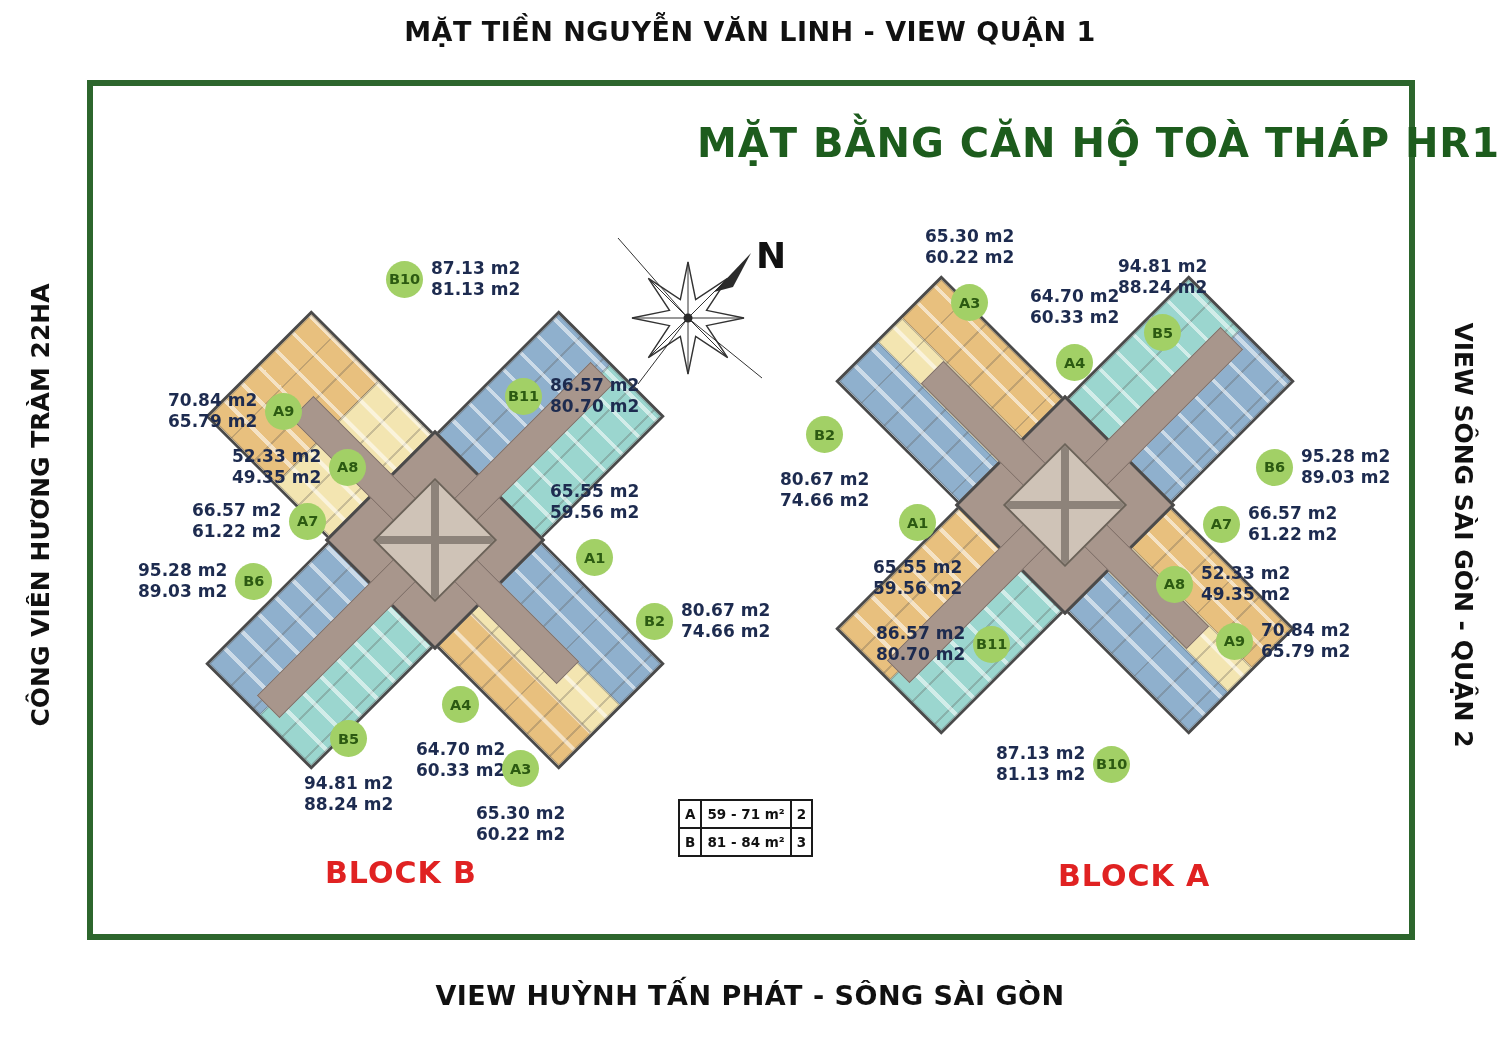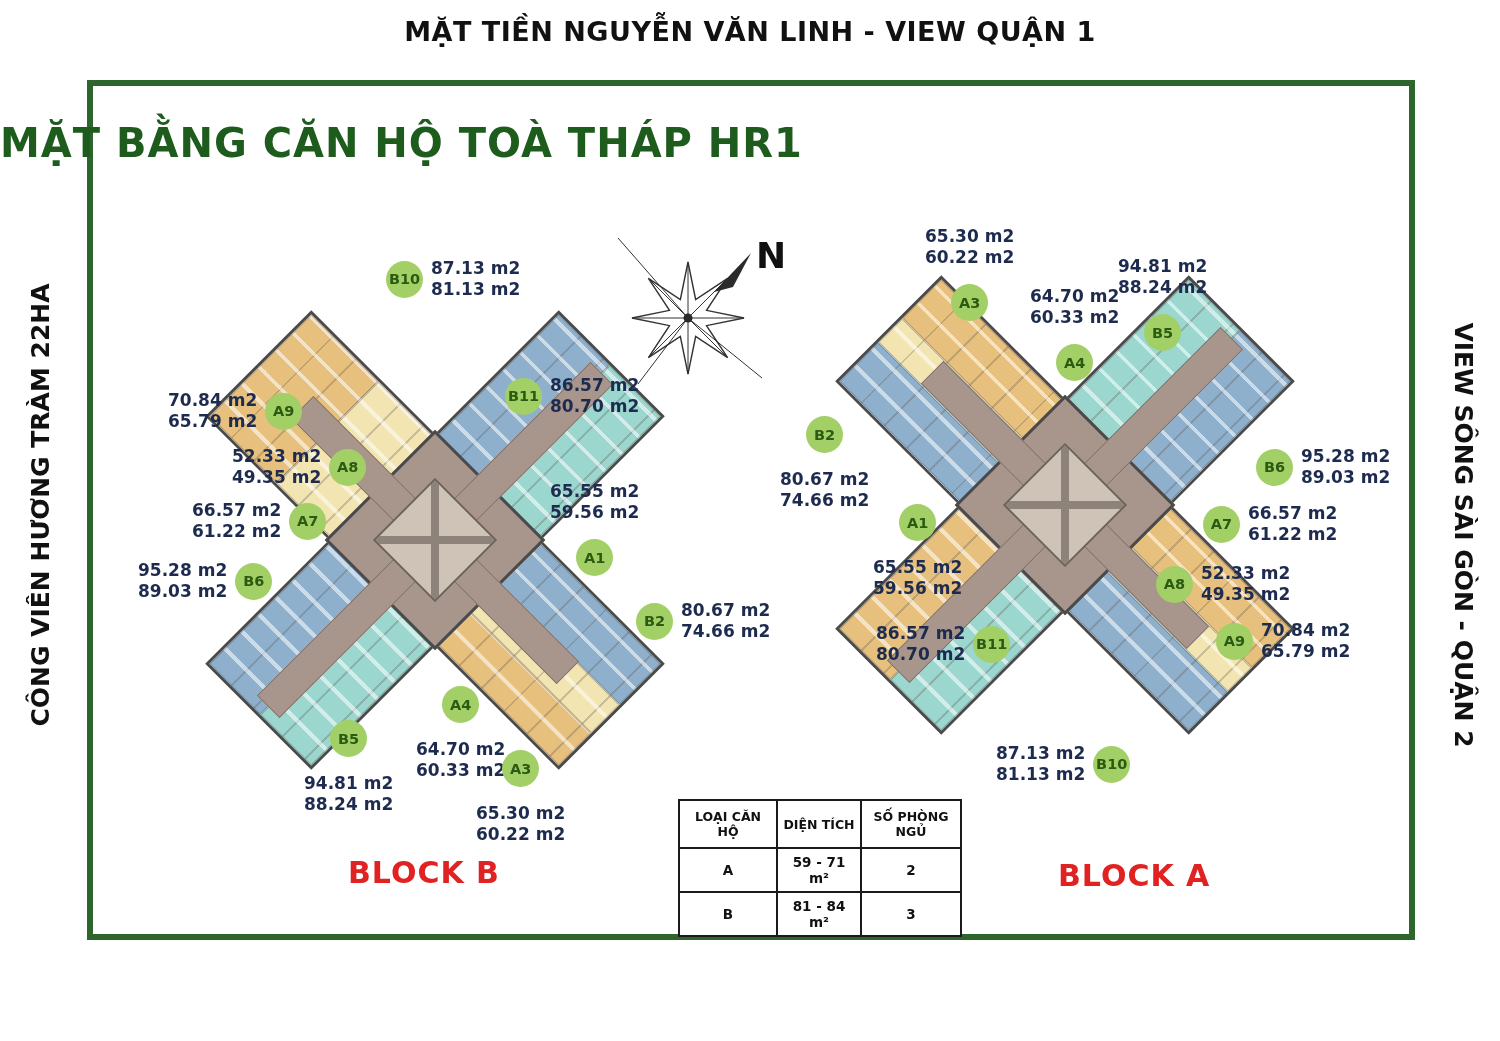--- a/index.html
+++ b/index.html
@@ -7,21 +7,21 @@
         font-family:"DejaVu Sans","Liberation Sans",sans-serif;}
 
   
   .top-label{position:absolute;left:0;right:0;top:16px;text-align:center;
              font-size:27px;font-weight:bold;color:var(--c-text);letter-spacing:.5px;}
   .bottom-label{position:absolute;left:0;right:0;top:980px;text-align:center;
              font-size:27px;font-weight:bold;color:var(--c-text);letter-spacing:.5px;}
   .side-label{position:absolute;white-space:nowrap;font-size:25px;font-weight:bold;color:var(--c-text);}
   .side-left{left:40px;top:505px;transform:translate(-50%,-50%) rotate(-90deg);}
   .side-right{left:1463px;top:535px;transform:translate(-50%,-50%) rotate(90deg);}
-  .main-title{position:absolute;left:0;right:0;top:120px;text-align:left;
+  .main-title{position:absolute;left:0;right:0;top:120px;text-align:right;
               font-size:40px;font-weight:bold;color:var(--c-title);letter-spacing:1px;}
 
   
   .frame{position:absolute;left:87px;top:80px;width:1328px;height:860px;
          border:6px solid var(--c-frame);box-sizing:border-box;}
 
   
   .plan{position:absolute;width:500px;height:500px;z-index:1;}
   .cross{position:absolute;inset:0;transform:rotate(45deg);}
   .arm{position:absolute;display:flex;border:3px solid var(--c-wall);box-sizing:border-box;background:#fff;}
@@ -72,20 +72,21 @@
 <div class="page">
 
   <div class="top-label">MẶT TIỀN NGUYỄN VĂN LINH - VIEW QUẬN 1</div>
 
   <div class="frame"></div>
 
   <div class="main-title">MẶT BẰNG CĂN HỘ TOÀ THÁP HR1</div>
 
   <div class="side-label side-left">CÔNG VIÊN HƯƠNG TRÀM 22HA</div>
   <div class="side-label side-right">VIEW SÔNG SÀI GÒN - QUẬN 2</div>
+  <div class="bottom-label">VIEW HUỲNH TẤN PHÁT - SÔNG SÀI GÒN</div>
 
   <svg class="compass" width="175" height="165" viewBox="0 0 175 165">
     <g stroke="#333" stroke-width="1" fill="none">
       <line x1="78" y1="92" x2="8" y2="12"></line>
       <line x1="78" y1="92" x2="28" y2="158"></line>
       <line x1="78" y1="92" x2="152" y2="152"></line>
       <line x1="78" y1="92" x2="120" y2="50"></line>
       <polygon stroke-width="1.4" points="78,36 85.65,73.5 117.6,52.4 96.5,84.35 134,92 96.5,99.65 117.6,131.6 85.65,110.5 78,148 70.35,110.5 38.4,131.6 59.5,99.65 22,92 59.5,84.35 38.4,52.4 70.35,73.5"></polygon>
       <line x1="78" y1="36" x2="78" y2="148"></line>
       <line x1="22" y1="92" x2="134" y2="92"></line>
@@ -299,30 +300,25 @@
     <span class="badge">B11</span>
   </div>
   <div class="unit" style="left:996px;top:743px;">
     <span class="areas">
         <span>87.13 m2</span>
         <span>81.13 m2</span>
       </span>
     <span class="badge">B10</span>
   </div>
 
-  <div class="block-name" style="left:348px;top:855px;">BLOCK B</div>
+  <div class="block-name" style="left:325px;top:855px;">BLOCK B</div>
   <div class="block-name" style="left:1058px;top:858px;">BLOCK A</div>
 
   <table class="legend">
     <tbody>
-        <tr>
-      <th class="col-type">LOẠI CĂN HỘ</th>
-      <th class="col-area">DIỆN TÍCH</th>
-      <th class="col-bed">SỐ PHÒNG NGỦ</th>
-    </tr>
     <tr>
       <td>A</td>
       <td>59 - 71 m²</td>
       <td>2</td>
     </tr>
     <tr>
       <td>B</td>
       <td>81 - 84 m²</td>
       <td>3</td>
     </tr>

